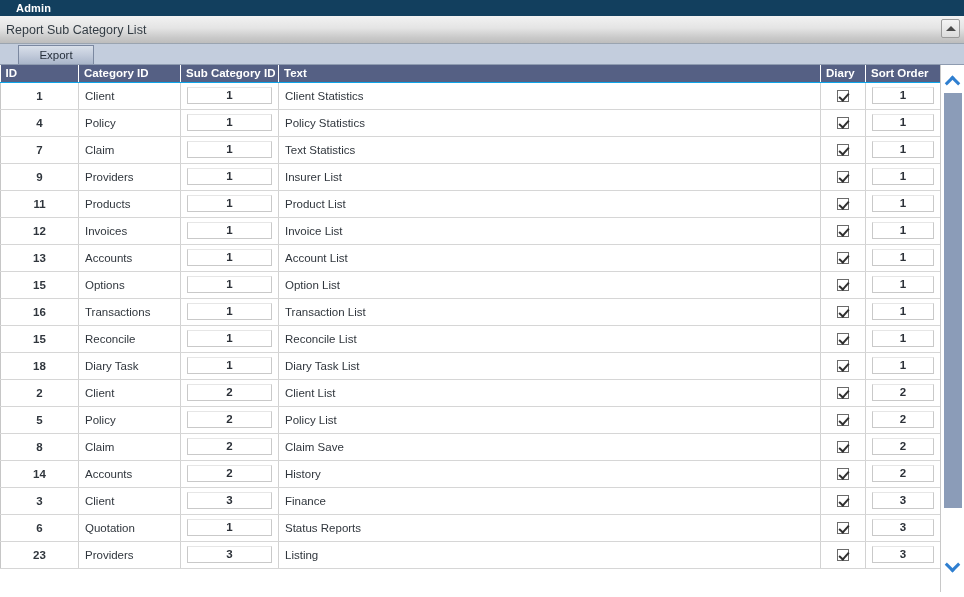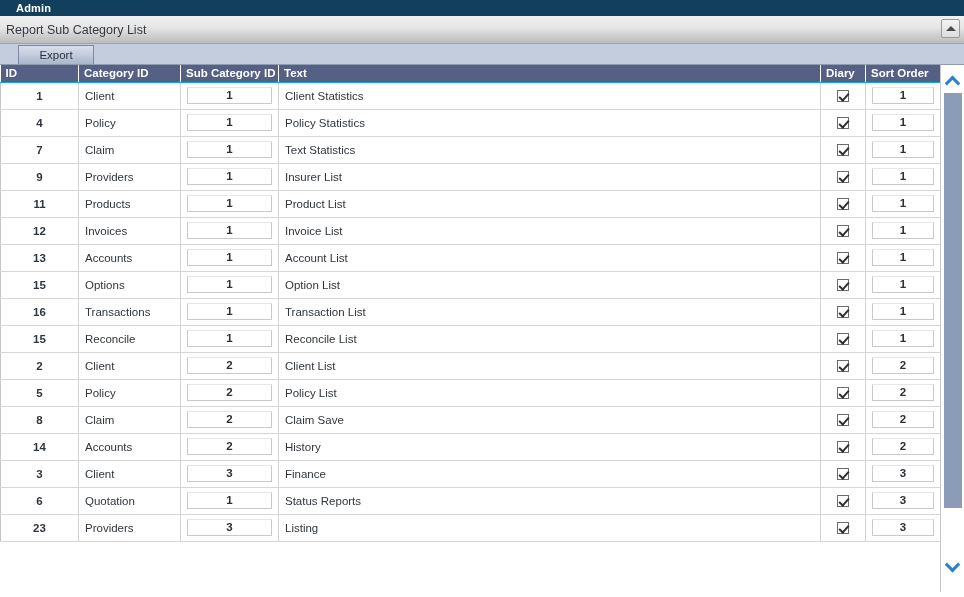--- a/index.html
+++ b/index.html
@@ -386,20 +386,32 @@
           <td class="c-sub">
             <span class="cellinput">1</span>
           </td>
           <td class="c-text">Reconcile List</td>
           <td class="c-active"><span class="cbox"></span></td>
           <td class="c-sort">
             <span class="cellinput">1</span>
           </td>
         </tr>
         <tr>
+          <td class="c-id">18</td>
+          <td class="c-cat">Diary Task</td>
+          <td class="c-sub">
+            <span class="cellinput">1</span>
+          </td>
+          <td class="c-text">Diary Task List</td>
+          <td class="c-active"><span class="cbox"></span></td>
+          <td class="c-sort">
+            <span class="cellinput">1</span>
+          </td>
+        </tr>
+        <tr>
           <td class="c-id">2</td>
           <td class="c-cat">Client</td>
           <td class="c-sub">
             <span class="cellinput">2</span>
           </td>
           <td class="c-text">Client List</td>
           <td class="c-active"><span class="cbox"></span></td>
           <td class="c-sort">
             <span class="cellinput">2</span>
           </td>

